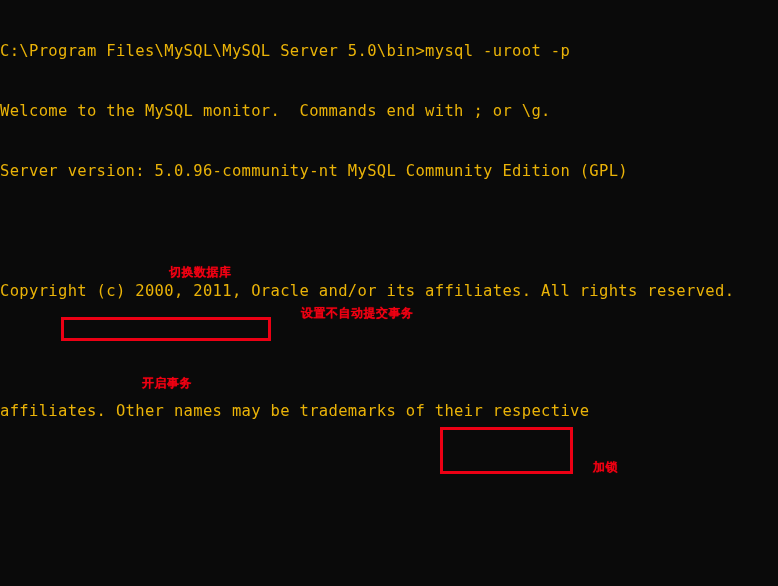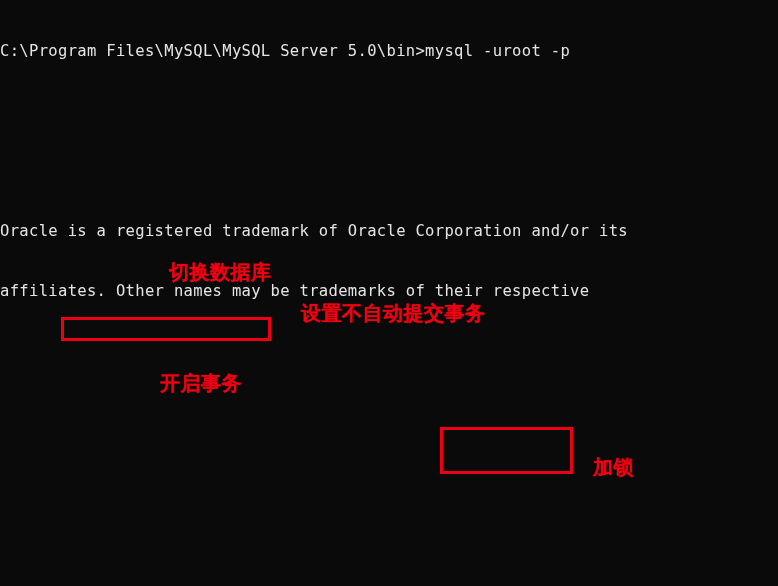--- a/index.html
+++ b/index.html
@@ -24,30 +24,30 @@
     position: absolute;
     left: 0;
     top: 0;
     width: 778px;
     padding: 1px 0 0 0;
     white-space: pre;
   }
   .line {
     height: 20px;
     white-space: pre;
-    color: #e5e5e5;
+    color: #eab308;
   }
   .line.blank {
     color: transparent;
   }
   .annotation {
     position: absolute;
     color: #f00012;
     font-family: "DejaVu Sans", "Liberation Sans", sans-serif;
-    font-size: 20px;
+    font-size: 12px;
     line-height: 18px;
     font-weight: 700;
     letter-spacing: 0.5px;
     white-space: nowrap;
     text-shadow: 0 0 1px #d00010;
   }
   .redbox {
     position: absolute;
     border: 3px solid #ec0014;
     box-sizing: border-box;
@@ -55,23 +55,25 @@
     pointer-events: none;
   }
 </style>
 </head>
 <body>
 
 <div id="terminal">
 
   <div id="console-lines">
     <div class="line">C:\Program Files\MySQL\MySQL Server 5.0\bin&gt;mysql -uroot -p</div>
+    <div class="line">Welcome to the MySQL monitor.  Commands end with ; or \g.</div>
+    <div class="line">Server version: 5.0.96-community-nt MySQL Community Edition (GPL)</div>
     <div class="line blank"></div>
+    <div class="line">Copyright (c) 2000, 2011, Oracle and/or its affiliates. All rights reserved.</div>
     <div class="line blank"></div>
-    <div class="line">Oracle is a registered trademark of Oracle Corporation and/or its</div>
     <div class="line">affiliates. Other names may be trademarks of their respective</div>
     
     
     
     
     
     
     
     
     
@@ -82,19 +84,19 @@
     
     
     
     
     
     
   </div>
 
   <div class="annotation" style="left:169px; top:263px;">切换数据库</div>
   <div class="annotation" style="left:301px; top:304px;">设置不自动提交事务</div>
-  <div class="annotation" style="left:160px; top:374px;">开启事务</div>
+  <div class="annotation" style="left:142px; top:374px;">开启事务</div>
   <div class="annotation" style="left:593px; top:458px;">加锁</div>
 
   <div class="redbox" style="left:61px; top:317px; width:210px; height:24px;"></div>
   <div class="redbox" style="left:440px; top:427px; width:133px; height:47px;"></div>
 
 </div>
 
 </body></html>

